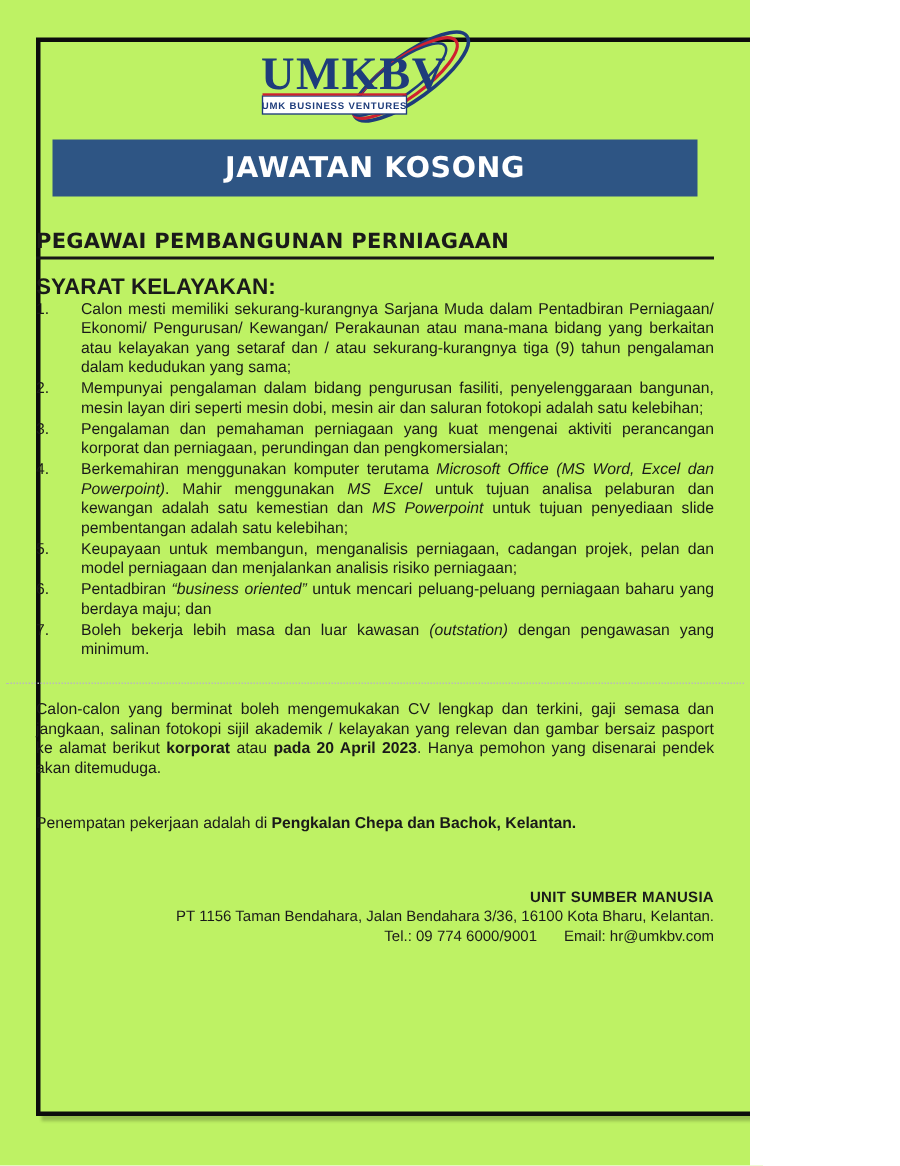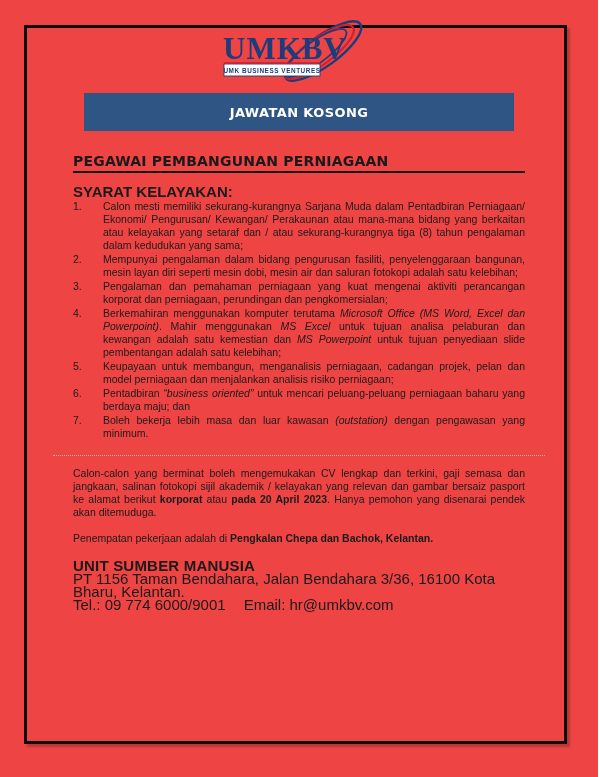--- a/index.html
+++ b/index.html
@@ -1,19 +1,19 @@
 <!DOCTYPE html>
 <html style="--banner-bg: #2e5584; --logo-navy: #1e3c7b; --logo-red: #cf2030;"><head>
 <meta charset="utf-8">
 <style>
   html,body{margin:0;padding:0;background:#ffffff;}
   .page{
     position:relative;
-    width:598px;height:777px;
-    background:#ef4444;
+    width:500px;height:777px;
+    background:#bef264;
     font-family:"Liberation Sans",sans-serif;
     color:#1a1a1a;
     overflow:hidden;
   }
   .border-frame{
     position:absolute;
     left:24px;top:25px;
     width:543px;height:719px;
     border:3px solid #0c0c0c;
     box-shadow:3px 3px 2px rgba(0,0,0,0.22);
@@ -50,21 +50,21 @@
   
   .banner{
     width:430px;height:38px;
     margin:7px auto 0 auto;
     background:var(--banner-bg,#2e5584);
     display:flex;align-items:center;justify-content:center;
   }
   .banner-title{
     color:#ffffff;
     font-weight:bold;
-    font-size:13px;
+    font-size:19px;
     letter-spacing:0.4px;
     font-family:"DejaVu Sans","Liberation Sans",sans-serif;
   }
   
   .content{
     width:452px;
     margin:24px auto 0 auto;
     font-size:10.5px;
     line-height:13px;
   }
@@ -99,27 +99,27 @@
   .bd{font-weight:bold;}
   .faint-divider{
     border:none;
     border-top:1px dotted #b9b9b9;
     margin:15px -20px 11px -20px;
   }
   .para{
     text-align:justify;
     margin-top:0;
   }
-  .para + .para{margin-top:13px;}
+  .para + .para{margin-top:24px;}
   
   .footer{
-    margin-top:14px;
-    text-align:left;
+    margin-top:36px;
+    text-align:right;
     line-height:13px;
-    font-size:15px;
+    font-size:10px;
   }
   .footer-unit{font-weight:bold;letter-spacing:0.2px;}
   .contact-email{margin-left:18px;}
 </style>
 </head>
 <body>
 
 <div class="page">
   <div class="border-frame"></div>
   <div class="inner">
@@ -144,21 +144,21 @@
 
     <div class="content">
       <h1 class="position-heading">PEGAWAI PEMBANGUNAN PERNIAGAAN</h1>
       <hr class="heading-rule">
 
       <div class="syarat-label">SYARAT KELAYAKAN:</div>
 
       <div class="req-list">
           <div class="req-row">
             <span class="req-num">1.</span>
-            <div class="req-text"><span>Calon mesti memiliki sekurang-kurangnya Sarjana Muda dalam Pentadbiran Perniagaan/ Ekonomi/ Pengurusan/ Kewangan/ Perakaunan atau mana-mana bidang yang berkaitan atau kelayakan yang setaraf dan / atau sekurang-kurangnya tiga (8) tahun pengalaman dalam kedudukan yang sama;</span></div>
+            <div class="req-text"><span>Calon mesti memiliki sekurang-kurangnya Sarjana Muda dalam Pentadbiran Perniagaan/ Ekonomi/ Pengurusan/ Kewangan/ Perakaunan atau mana-mana bidang yang berkaitan atau kelayakan yang setaraf dan / atau sekurang-kurangnya tiga (9) tahun pengalaman dalam kedudukan yang sama;</span></div>
           </div>
           <div class="req-row">
             <span class="req-num">2.</span>
             <div class="req-text"><span>Mempunyai pengalaman dalam bidang pengurusan fasiliti, penyelenggaraan bangunan, mesin layan diri seperti mesin dobi, mesin air dan saluran fotokopi adalah satu kelebihan;</span></div>
           </div>
           <div class="req-row">
             <span class="req-num">3.</span>
             <div class="req-text"><span>Pengalaman dan pemahaman perniagaan yang kuat mengenai aktiviti perancangan korporat dan perniagaan, perundingan dan pengkomersialan;</span></div>
           </div>
           <div class="req-row">

